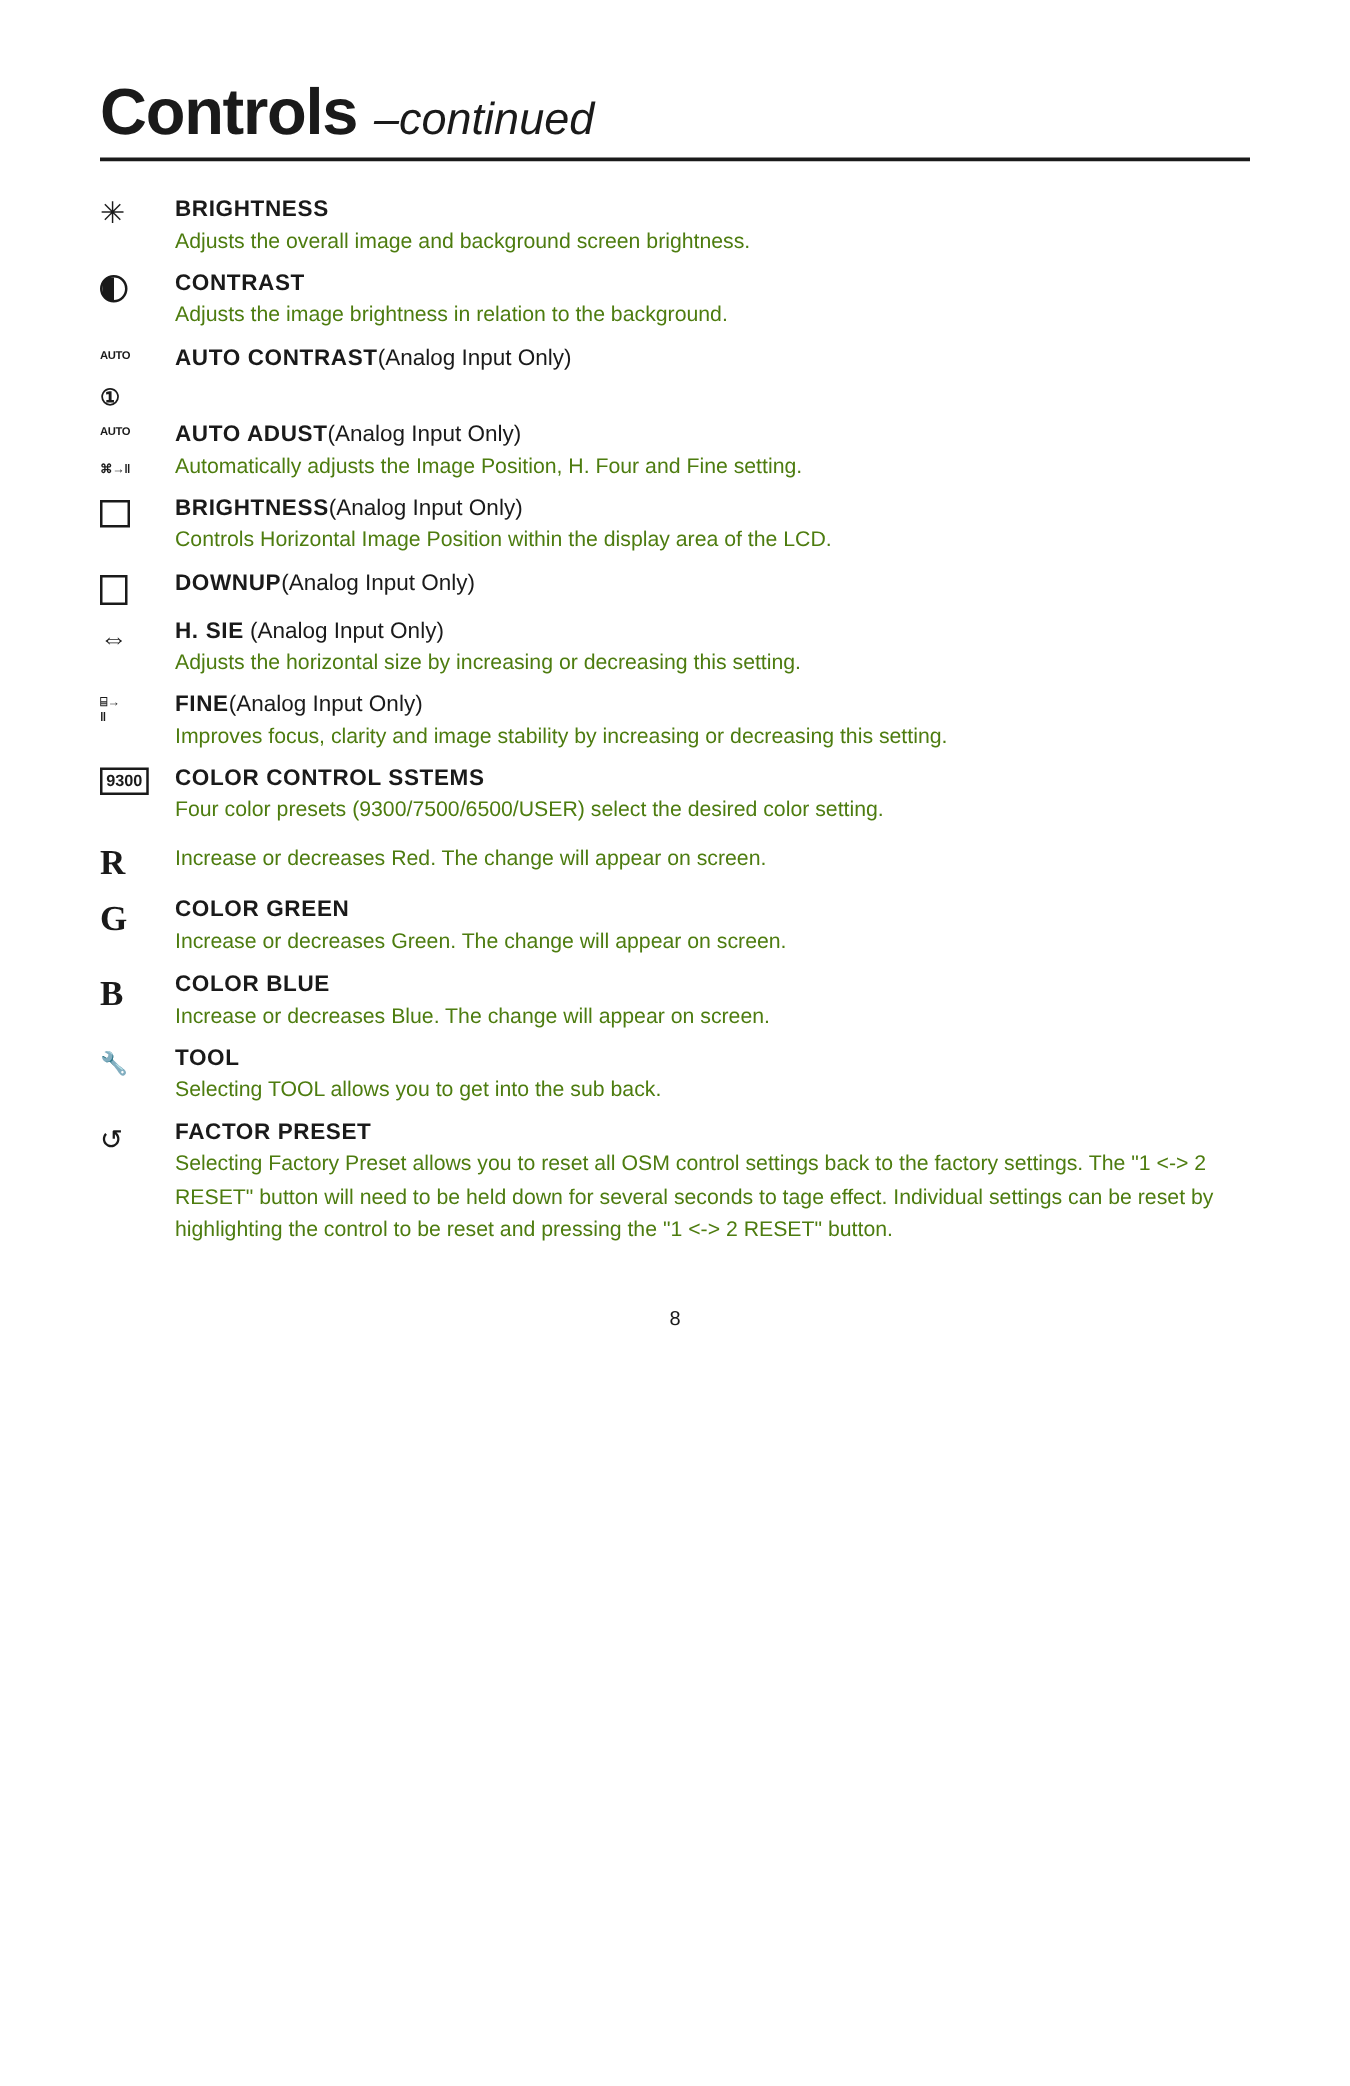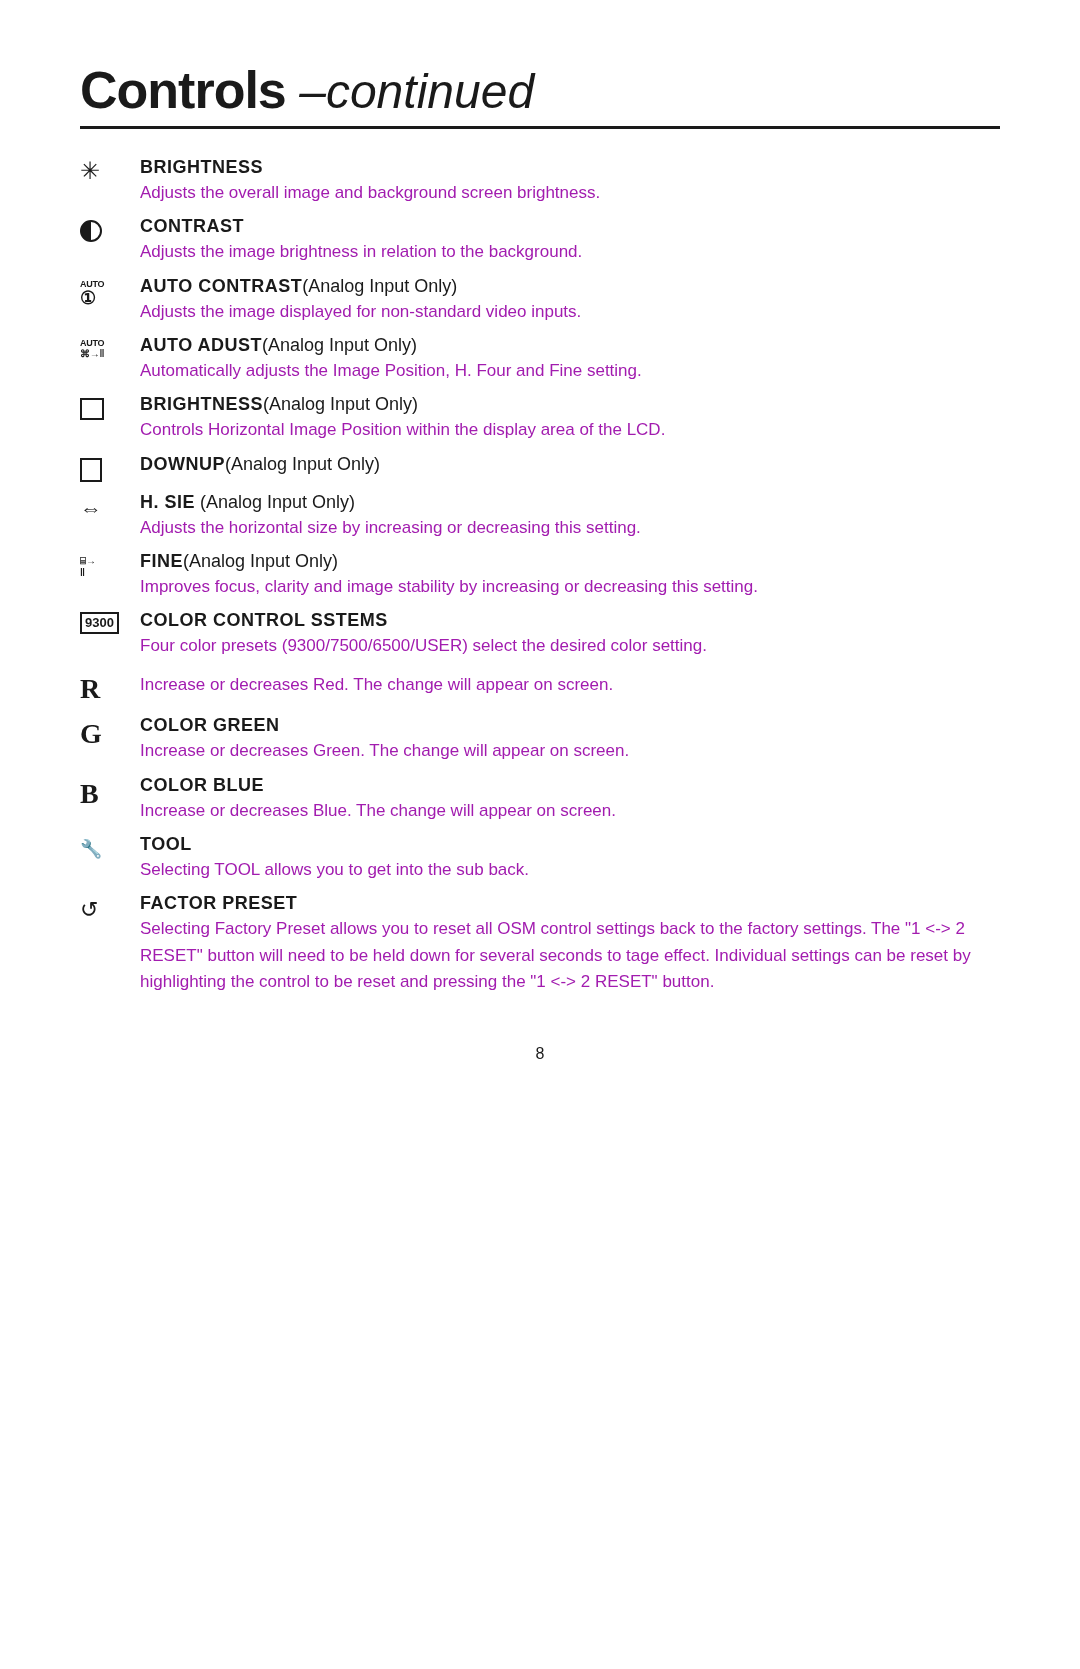--- a/index.html
+++ b/index.html
@@ -15,21 +15,21 @@
 
     .page-title {
       font-size: 52px;
       font-weight: 900;
       letter-spacing: -1px;
       margin-bottom: 6px;
       font-family: Arial, Helvetica, sans-serif;
     }
 
     .page-title span.continued {
-      font-size: 48px;
+      font-size: 36px;
       font-weight: 400;
       font-style: italic;
       letter-spacing: 0px;
     }
 
     .title-divider {
       border: none;
       border-top: 3px solid #1a1a1a;
       margin-bottom: 28px;
     }
@@ -68,21 +68,21 @@
       font-size: 18px;
       font-weight: 400;
       display: inline;
     }
 
     .entry-desc {
       font-size: 17px;
       font-weight: 400;
       line-height: 1.55;
       margin-top: 2px;
-      color: #a21caf;
+      color: #4d7c0f;
     }
 
     .icon-contrast {
       width: 22px;
       height: 22px;
       border-radius: 50%;
       border: 2.5px solid #1a1a1a;
       background: linear-gradient(90deg, #1a1a1a 50%, #fff 50%);
       display: inline-block;
       margin-top: 2px;
@@ -138,20 +138,21 @@
 
     .auto-lines {
       display: inline-flex;
       flex-direction: column;
       font-size: 9px;
       font-weight: 900;
       letter-spacing: -0.3px;
       line-height: 1.15;
       vertical-align: top;
       margin-top: 1px;
+      gap: 20px;
     }
 
     .fine-icon {
       display: inline-flex;
       flex-direction: column;
       font-size: 9px;
       font-weight: 900;
       line-height: 1.15;
       margin-top: 2px;
     }
@@ -197,21 +198,20 @@
     </div>
     <div class="entry">
       <span class="icon-cell">
         <span class="auto-lines">
           <span>AUTO</span>
           <span style="font-size:18px;line-height:1;">①</span>
         </span>
       </span>
       <div class="content-cell">
         <div><span class="entry-title">AUTO CONTRAST</span><span class="entry-title-normal">(Analog Input Only)</span></div>
-        <div class="entry-desc">Adjusts the image displayed for non-standard video inputs.</div>
       </div>
     </div>
     <div class="entry">
       <span class="icon-cell">
         <span class="auto-lines">
           <span>AUTO</span>
           <span style="font-size:10px;line-height:1.1;">⌘→‖</span>
         </span>
       </span>
       <div class="content-cell">

